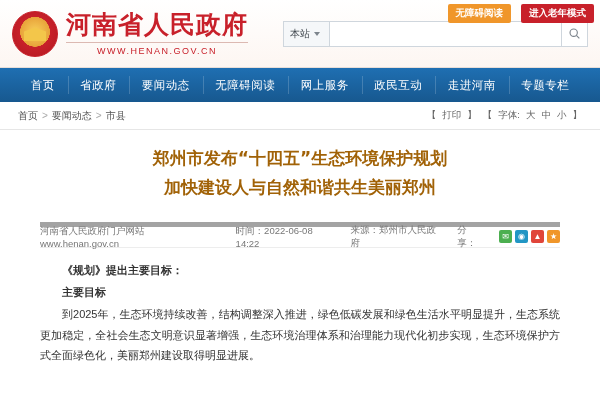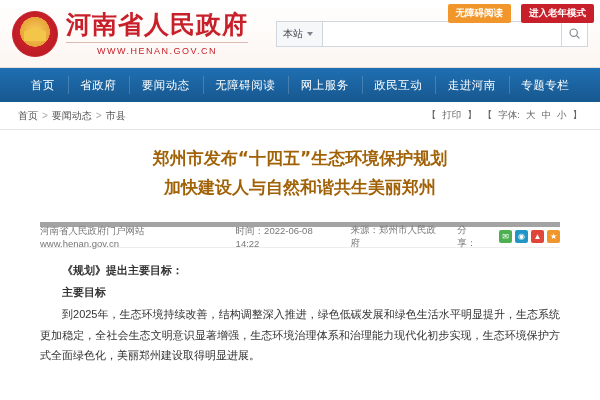--- a/index.html
+++ b/index.html
@@ -56,21 +56,21 @@
     font-size: 9px;
     color: #c8202a;
     letter-spacing: 1.5px;
     border-top: 1px solid #dcb9b2;
     padding-top: 3px;
     text-align: center;
   }
 
   
   .search-area {
-    margin-left: 28px;
+    margin-left: 35px;
     display: flex;
     align-items: center;
     height: 26px;
     flex: 1 1 auto;
     max-width: 330px;
   }
   .scope-select {
     height: 26px;
     min-width: 46px;
     border: 1px solid #cfd6dd;

